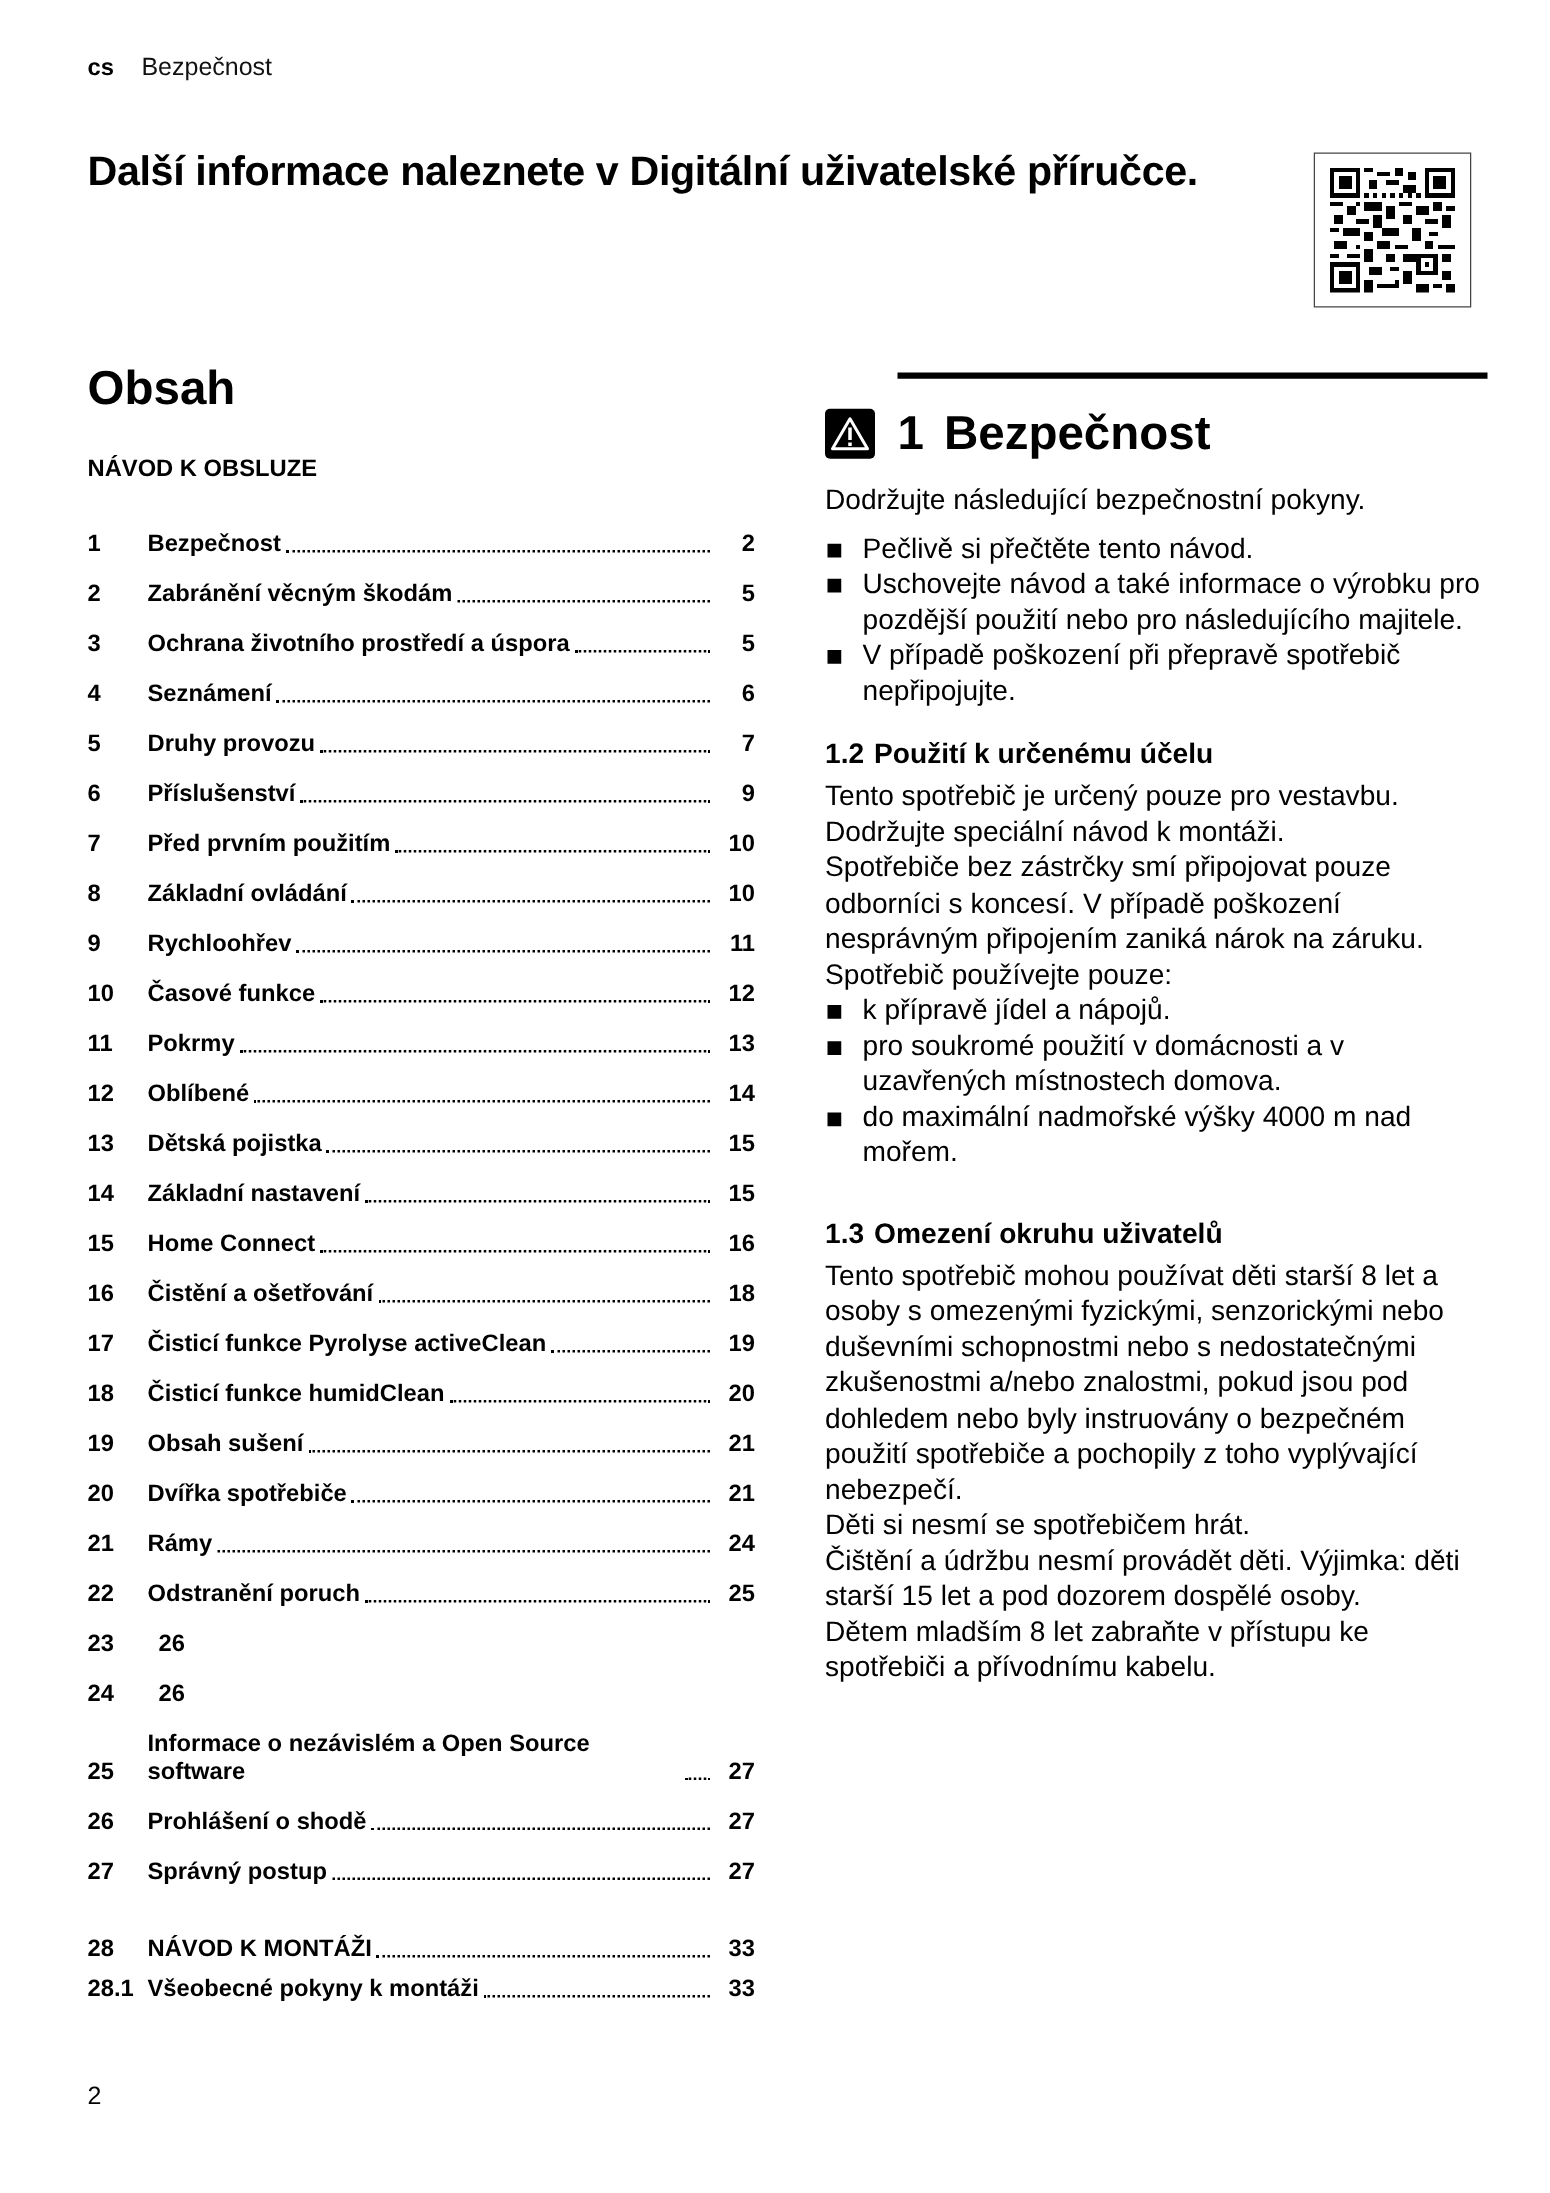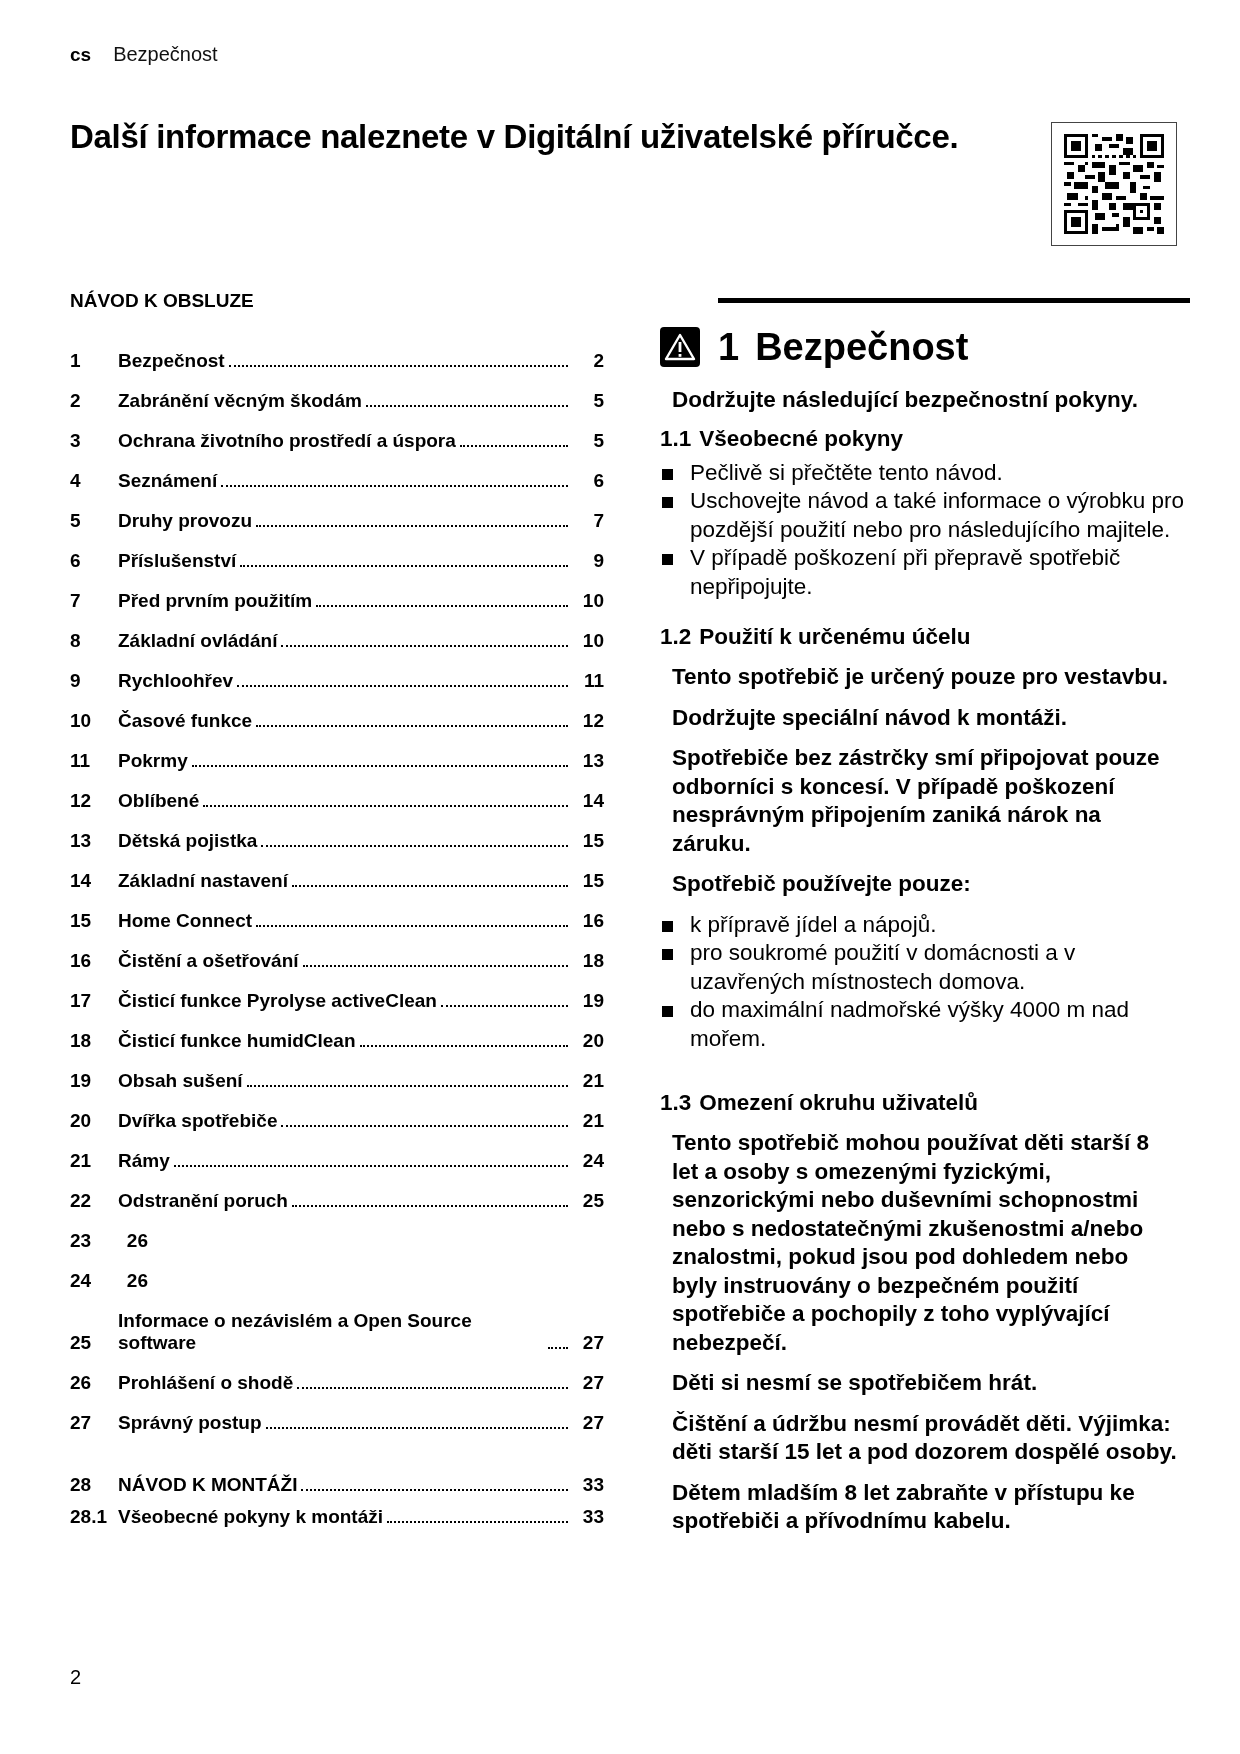--- a/index.html
+++ b/index.html
@@ -28,21 +28,21 @@
   .toc-page { width: 30px; text-align: right; flex: none; }
   .toc-gap { height: 22px; }
   .toc-row.sub { height: 32px; }
 
   .safety { position: absolute; left: 660px; top: 298px; width: 530px; }
   .safety-rule { position: absolute; left: 58px; top: 0; width: 472px; height: 5px; background: #000; }
   .safety-head { display: flex; align-items: center; padding-top: 24px; height: 50px; }
   .warn-icon { width: 40px; height: 40px; background: #000; border-radius: 4px; display: flex; align-items: center; justify-content: center; margin-right: 18px; }
   .safety-title { font-size: 38px; font-weight: bold; }
   .safety-title .num { margin-right: 16px; }
-  .p { font-size: 22.5px; line-height: 28.5px; margin: 12px; font-weight: bold; }
+  .p { font-size: 22.5px; line-height: 28.5px; margin: 0; }
   .intro-p { margin-top: 14px; margin-bottom: 10px; }
   .h2 { font-size: 22.5px; font-weight: bold; line-height: 28px; margin: 8px 0 6px 0; }
   .h2 .n { margin-right: 8px; }
   ul.bul { list-style: none; margin: 0; padding: 0; }
   ul.bul li { position: relative; padding-left: 30px; font-size: 22.5px; line-height: 28.5px; }
   ul.bul li::before { content: ""; position: absolute; left: 2px; top: 10px; width: 11px; height: 11px; background: #000; }
   .gap12 { height: 14px; }
 
   .page-num { position: absolute; left: 70px; top: 1666px; font-size: 20px; }
 </style>
@@ -126,20 +126,21 @@
         <rect x="11" y="27" width="4" height="1"></rect>
         <rect x="15" y="26" width="1" height="2"></rect>
         <rect x="20" y="27" width="3" height="2"></rect>
         <rect x="24" y="27" width="2" height="1"></rect>
         <rect x="27" y="27" width="2" height="2"></rect>
     </g>
   </svg>
 </div>
 
 <div class="toc">
+  <div class="toc-title">Obsah</div>
   <div class="toc-sub">NÁVOD K OBSLUZE</div>
   <div id="toc-list">
       <div class="toc-row ">
         <span class="toc-num">1</span>
         <span class="toc-text">
           <span class="toc-label">Bezpečnost</span>
           <span class="toc-dots"></span>
         </span>
         <span class="toc-page">2</span>
       </div>
@@ -374,23 +375,20 @@
         <rect x="14.6" y="10" width="2.8" height="10" fill="#fff"></rect>
         <rect x="14.6" y="22" width="2.8" height="2.8" fill="#fff"></rect>
       </svg>
     </div>
     <div class="safety-title">
       <span class="num">1</span><span>Bezpečnost</span>
     </div>
   </div>
   <p class="p intro-p">Dodržujte následující bezpečnostní pokyny.</p>
 
-  <div class="h2">
-    <span class="n">1.1</span><span>Všeobecné pokyny</span>
-  </div>
   <ul class="bul">
     <li>Pečlivě si přečtěte tento návod.</li>
     <li>Uschovejte návod a také informace o výrobku pro pozdější použití nebo pro následujícího majitele.</li>
     <li>V případě poškození při přepravě spotřebič nepřipojujte.</li>
   </ul>
   <div class="gap12"></div>
 
   <div class="h2">
     <span class="n">1.2</span><span>Použití k určenému účelu</span>
   </div>

